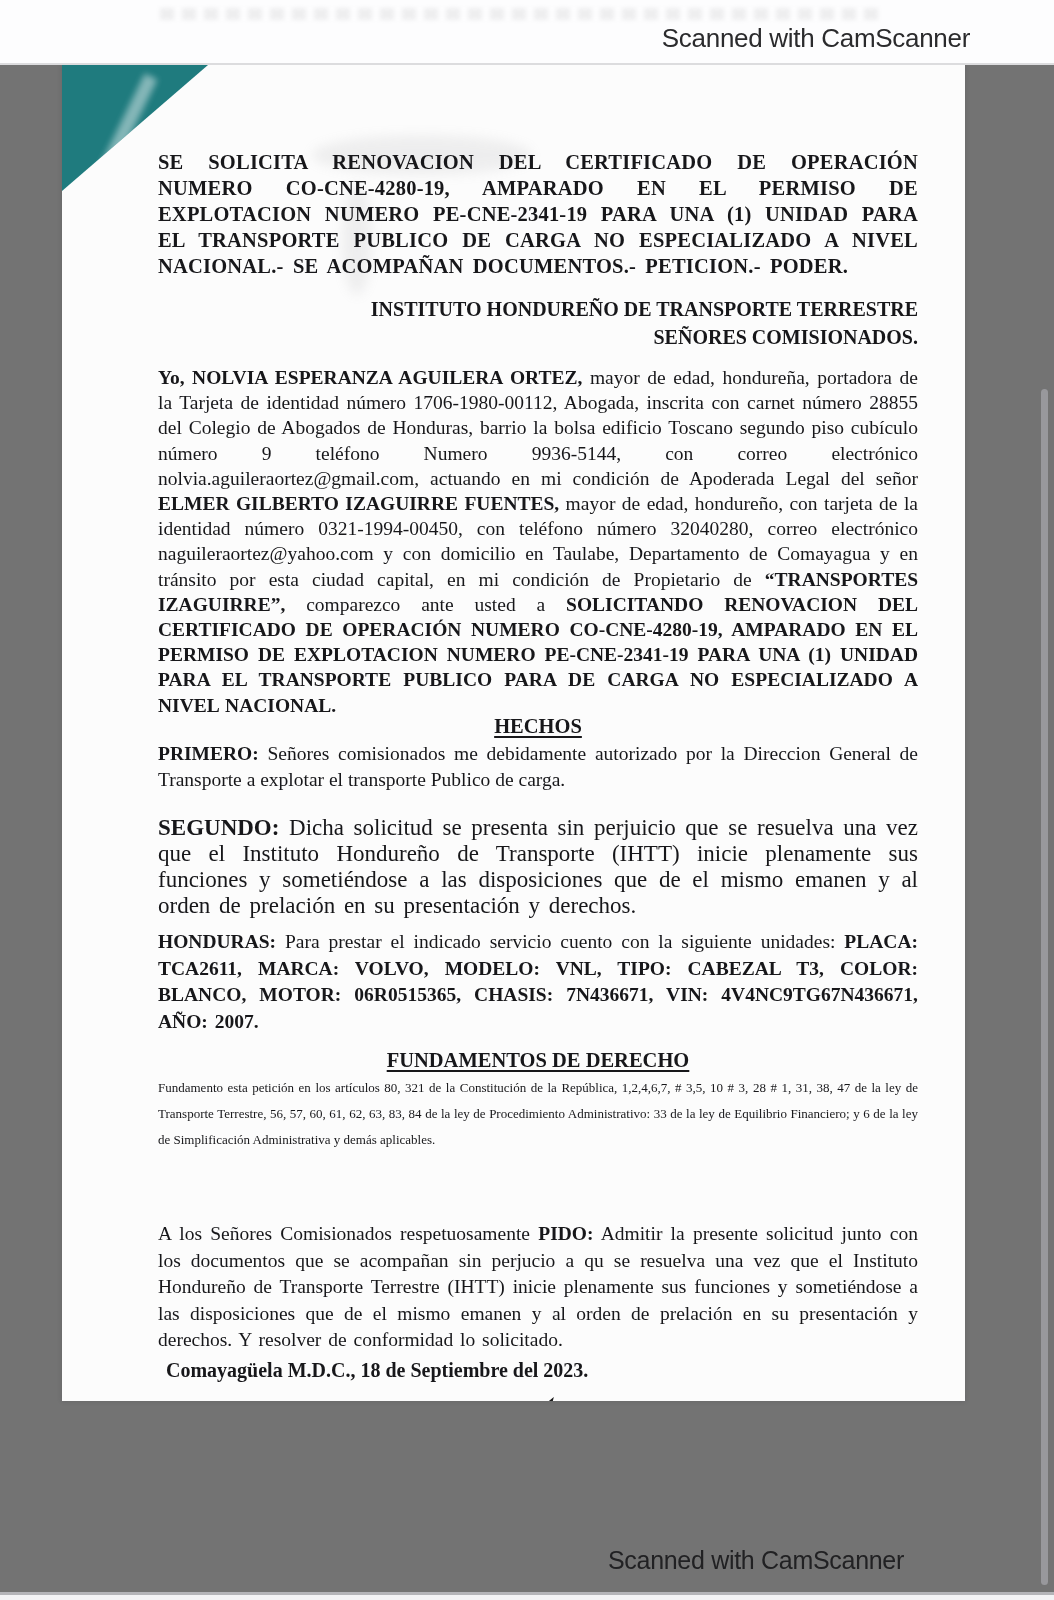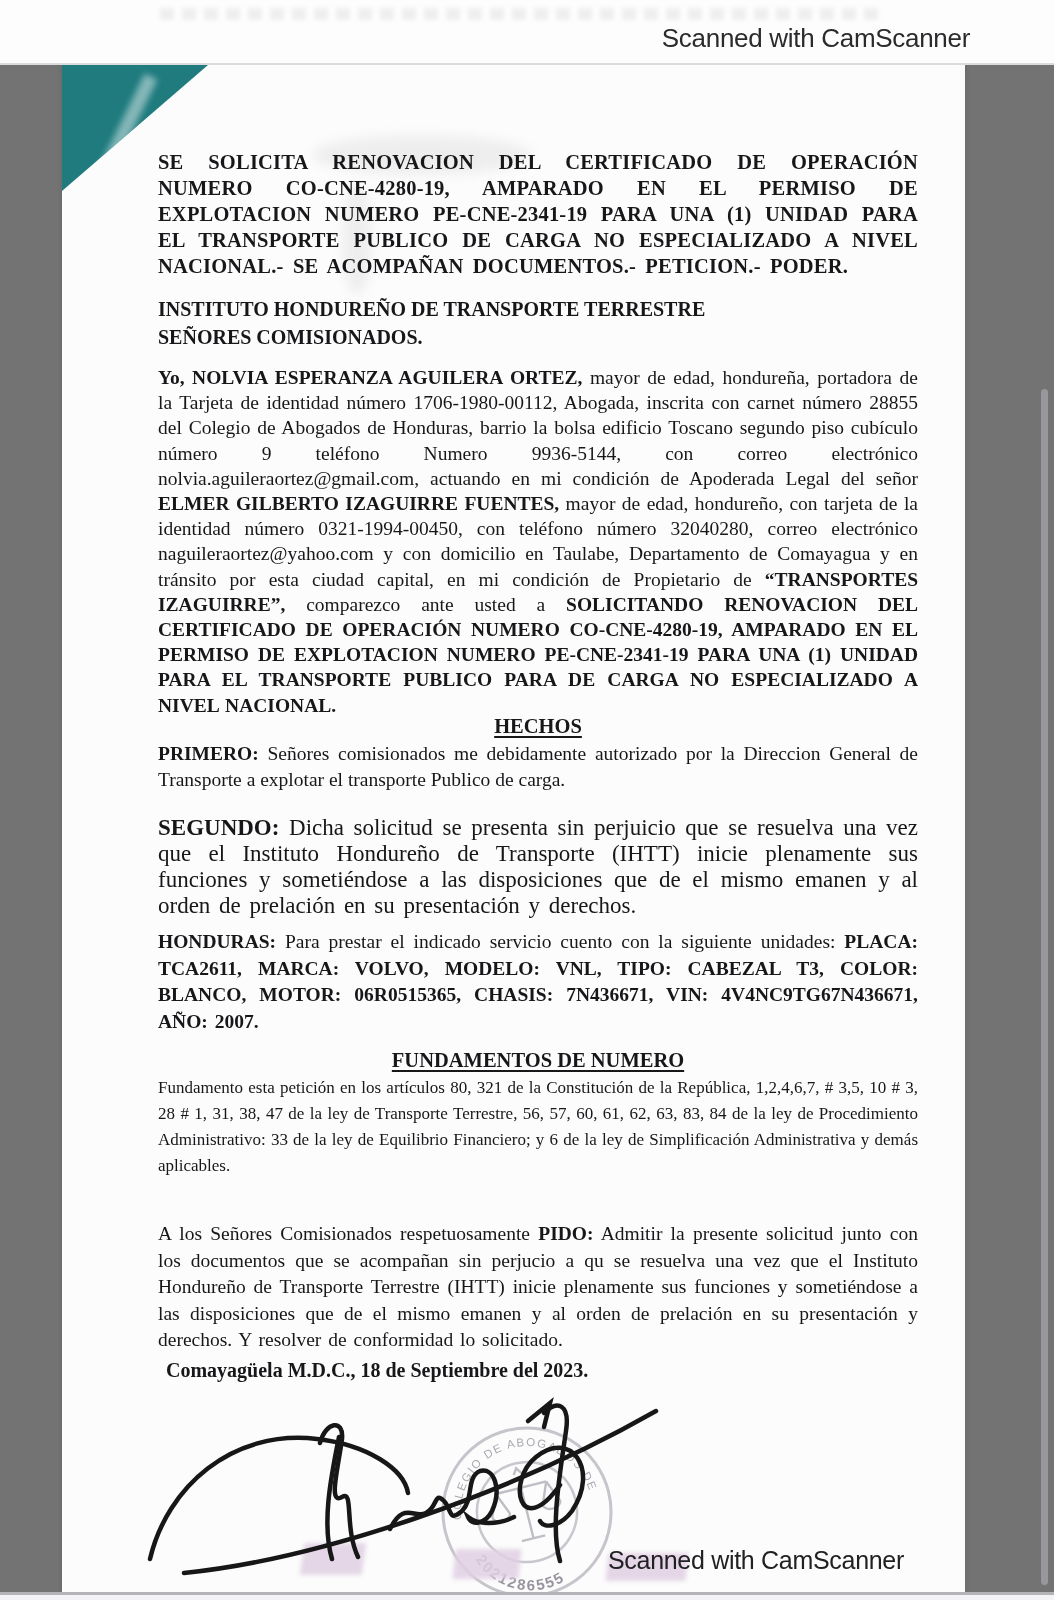--- a/index.html
+++ b/index.html
@@ -13,43 +13,43 @@
   .ghost-line{position:absolute;top:8px;left:160px;width:720px;height:12px;
     background:repeating-linear-gradient(90deg,#c9c9cb 0 14px,transparent 14px 22px);
     filter:blur(2px);opacity:.28;}
   .bottomline{position:absolute;top:1592px;left:0;width:1054px;height:3px;background:#b4b4b8;z-index:7;}
   .belowline{position:absolute;top:1595px;left:0;width:1054px;height:5px;background:#f3f3f5;z-index:7;}
   .wm-bottom{position:absolute;top:1546px;right:150px;font-size:25px;color:#212123;
     letter-spacing:-0.3px;z-index:8;}
   .scrollthumb{position:absolute;top:389px;right:6px;width:7px;height:1196px;
     background:#98989c;border-radius:4px;z-index:9;}
   
-  .page{position:absolute;top:65px;left:62px;width:903px;height:1527px;background:#fcfcfc;
+  .page{position:absolute;top:65px;left:62px;width:903px;height:1336px;background:#fcfcfc;
     box-shadow:0 0 5px rgba(40,40,50,.18);overflow:hidden;z-index:2;}
   .corner{position:absolute;top:0;left:0;width:150px;height:130px;
     clip-path:polygon(0 0,146px 0,0 126px);}
   .corner-streak{position:absolute;top:6px;left:58px;width:14px;height:110px;
     background:#fff;opacity:.45;transform:rotate(26deg);filter:blur(3px);}
   .smudge{position:absolute;background:#9b9b9e;filter:blur(6px);opacity:.14;border-radius:50%;}
   .smudge-pink{position:absolute;background:#e0d0e3;filter:blur(2px);opacity:.85;}
   
   .tblock{position:absolute;left:96px;width:760px;font-family:"Liberation Serif",serif;
     color:#17171a;text-align:justify;}
   .b{font-weight:700;}
   .head{text-align:center;font-weight:700;font-size:20.5px;}
   .head span{text-decoration:underline;text-underline-offset:3px;}
   .summary{top:84px;font-size:20.5px;font-weight:700;line-height:26px;word-spacing:4px;letter-spacing:.2px;}
-  .addressee{top:230px;font-size:20px;font-weight:700;line-height:28px;text-align:left;}
+  .addressee{top:230px;font-size:20px;font-weight:700;line-height:28px;text-align:right;}
   .intro{top:300px;font-size:19.5px;line-height:25.2px;word-spacing:1.5px;}
   .h-hechos{top:650px;}
   .p-primero{top:676px;font-size:19.5px;line-height:25.5px;}
   .p-segundo{top:750px;font-size:23px;line-height:26px;word-spacing:3px;}
   .p-tercero{top:864px;font-size:19.5px;line-height:26.5px;word-spacing:2px;}
   .h-fund{top:984px;}
-  .p-fund{top:1010px;font-size:17px;line-height:26px;}
+  .p-fund{top:1010px;font-size:13px;line-height:26px;}
   .h-pet{top:1130px;}
   .p-pet{top:1156px;font-size:19.5px;line-height:26.5px;word-spacing:2px;font-family:Liberation Serif, serif;}
   .dateline{top:1294px;left:104px;width:700px;font-size:20px;font-weight:700;text-align:left;}
   
   .stampbox{position:absolute;top:1358px;left:375px;width:180px;height:178px;transform:rotate(-14deg);}
   .sigbox{position:absolute;top:1312px;left:30px;width:580px;height:200px;}
 </style>
 </head>
 <body>
 
@@ -76,21 +76,21 @@
       <div>SEÑORES COMISIONADOS.</div>
     </div>
 
     <div class="tblock intro"><span class="b">Yo, NOLVIA ESPERANZA AGUILERA ORTEZ,</span><span> mayor de edad, hondureña, portadora de la Tarjeta de identidad número 1706-1980-00112, Abogada, inscrita con carnet número 28855 del Colegio de Abogados de Honduras, barrio la bolsa edificio Toscano segundo piso cubículo número 9 teléfono Numero 9936-5144, con correo electrónico nolvia.aguileraortez@gmail.com, actuando en mi condición de Apoderada Legal del señor </span><span class="b">ELMER GILBERTO IZAGUIRRE FUENTES,</span><span> mayor de edad, hondureño, con tarjeta de la identidad número 0321-1994-00450, con teléfono número 32040280, correo electrónico naguileraortez@yahoo.com y con domicilio en Taulabe, Departamento de Comayagua y en tránsito por esta ciudad capital, en mi condición de Propietario de </span><span class="b">“TRANSPORTES IZAGUIRRE”,</span><span> comparezco ante usted a </span><span class="b">SOLICITANDO RENOVACION DEL CERTIFICADO DE OPERACIÓN NUMERO CO-CNE-4280-19, AMPARADO EN EL PERMISO DE EXPLOTACION NUMERO PE-CNE-2341-19 PARA UNA (1) UNIDAD PARA EL TRANSPORTE PUBLICO PARA DE CARGA NO ESPECIALIZADO A NIVEL NACIONAL.</span></div>
 
     <div class="tblock p-primero"><span class="b">PRIMERO:</span><span> Señores comisionados me debidamente autorizado por la Direccion General de Transporte a explotar el transporte Publico de carga.</span></div>
     <div class="tblock head h-hechos"><span>HECHOS</span></div>
     <div class="tblock p-segundo"><span class="b">SEGUNDO:</span><span> Dicha solicitud se presenta sin perjuicio que se resuelva una vez que el Instituto Hondureño de Transporte (IHTT) inicie plenamente sus funciones y sometiéndose a las disposiciones que de el mismo emanen y al orden de prelación en su presentación y derechos.</span></div>
     <div class="tblock p-tercero"><span class="b">HONDURAS:</span><span> Para prestar el indicado servicio cuento con la siguiente unidades: </span><span class="b">PLACA: TCA2611, MARCA: VOLVO, MODELO: VNL, TIPO: CABEZAL T3, COLOR: BLANCO, MOTOR: 06R0515365, CHASIS: 7N436671, VIN: 4V4NC9TG67N436671, AÑO: 2007.</span></div>
 
-    <div class="tblock head h-fund"><span>FUNDAMENTOS DE NUMERO</span></div>
+    <div class="tblock head h-fund"><span>FUNDAMENTOS DE DERECHO</span></div>
     <div class="tblock p-fund">Fundamento esta petición en los artículos 80, 321 de la Constitución de la República, 1,2,4,6,7, # 3,5, 10 # 3, 28 # 1, 31, 38, 47 de la ley de Transporte Terrestre, 56, 57, 60, 61, 62, 63, 83, 84 de la ley de Procedimiento Administrativo: 33 de la ley de Equilibrio Financiero; y 6 de la ley de Simplificación Administrativa y demás aplicables.</div>
 
     <div class="tblock p-pet"><span>A los Señores Comisionados respetuosamente </span><span class="b">PIDO:</span><span> Admitir la presente solicitud junto con los documentos que se acompañan sin perjucio a qu se resuelva una vez que el Instituto Hondureño de Transporte Terrestre (IHTT) inicie plenamente sus funciones y sometiéndose a las disposiciones que de el mismo emanen y al orden de prelación en su presentación y derechos. Y resolver de conformidad lo solicitado.</span></div>
 
     <div class="tblock dateline">Comayagüela  M.D.C., 18 de Septiembre del  2023.</div>
 
     <div class="stampbox">
       <svg width="180" height="178" viewBox="0 0 180 178">
         <circle cx="90" cy="89" r="84" fill="none" stroke="#b6b1bb" stroke-width="3" opacity="0.75"></circle>
         <circle cx="90" cy="89" r="50" fill="none" stroke="#b9b4be" stroke-width="2.5" opacity="0.75"></circle>

